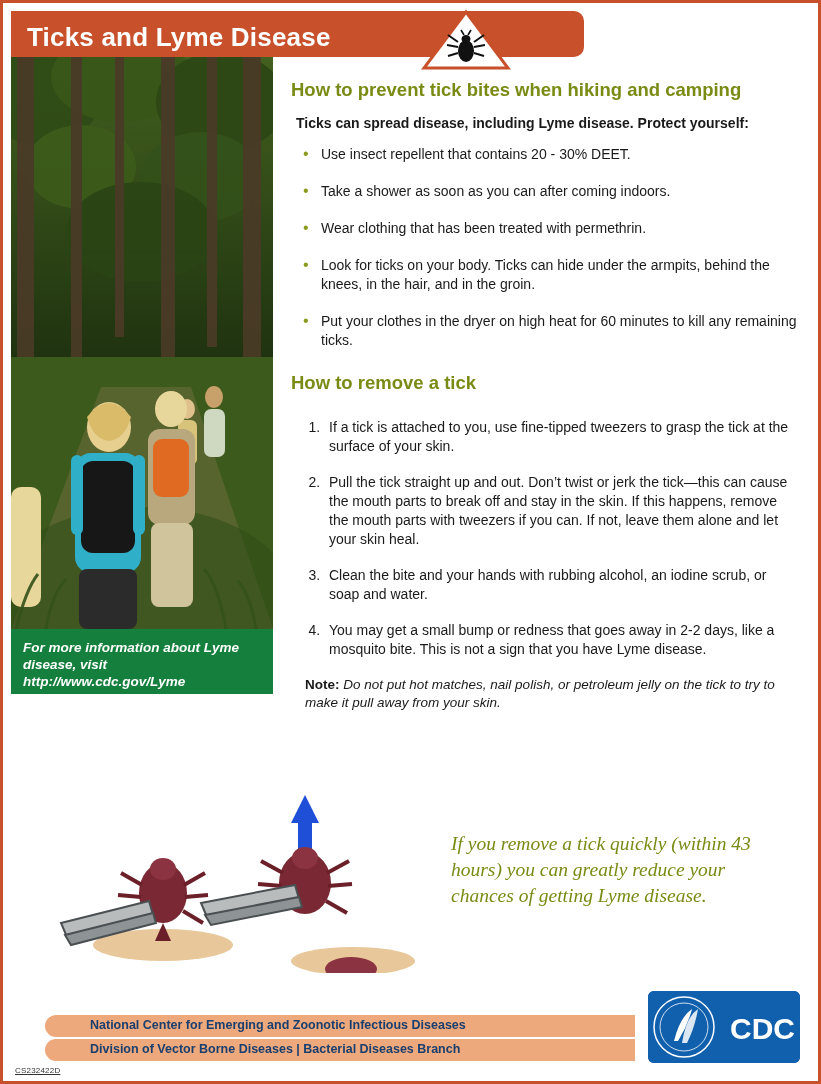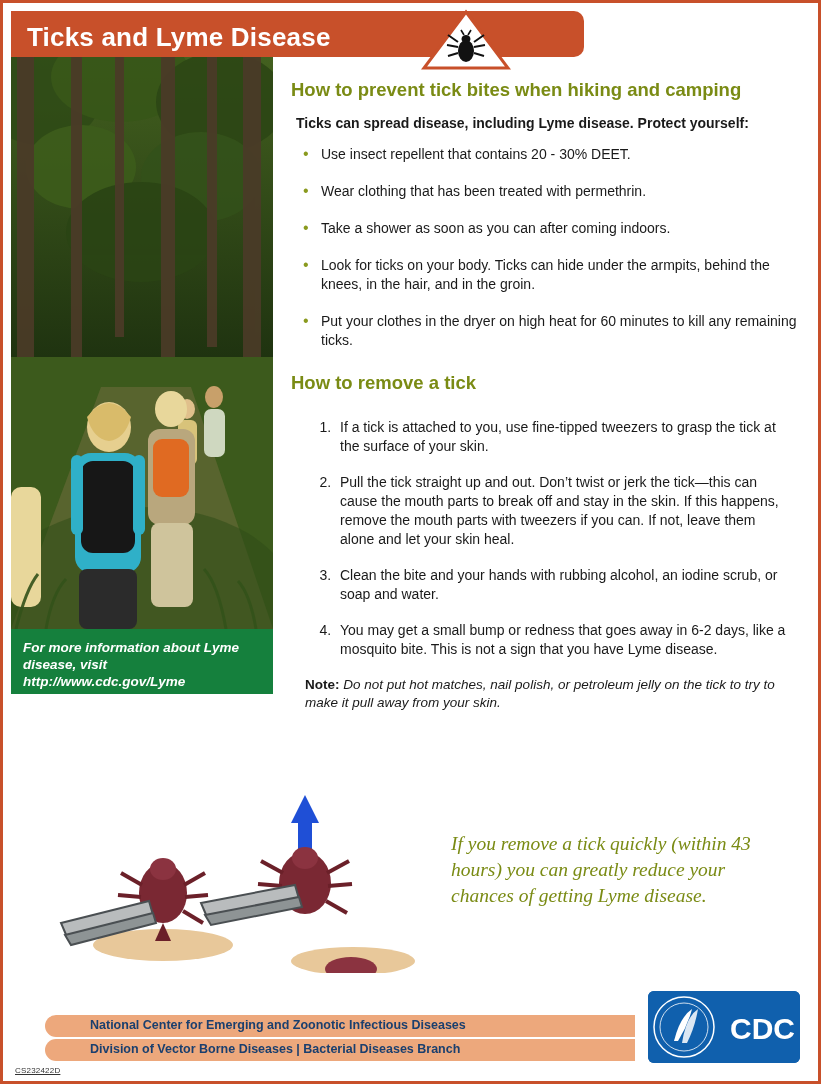--- a/index.html
+++ b/index.html
@@ -120,21 +120,21 @@
   }
   ul.bullets li:before {
     content: "•";
     position: absolute;
     left: 12px;
     top: -1px;
     color: #8A9A1E;
     font-size: 16px;
   }
   ol.steps {
-    margin: 16px;
+    margin: 5px;
     padding: 0 0 0 28px;
     list-style-position: outside;
   }
   ol.steps li {
     margin-bottom: 17px;
     font-size: 14px;
     line-height: 19px;
     color: #1a1a1a;
     padding-left: 5px;
   }
@@ -318,33 +318,33 @@
     <p>For more information about Lyme disease, visit http://www.cdc.gov/Lyme</p>
   </div>
 
   <div class="content">
 
     <h2 class="section">How to prevent tick bites when hiking and camping</h2>
     <p class="lead">Ticks can spread disease, including Lyme disease. Protect yourself:</p>
 
     <ul class="bullets">
       <li>Use insect repellent that contains 20 - 30% DEET.</li>
+      <li>Take a shower as soon as you can after coming indoors.</li>
       <li>Wear clothing that has been treated with permethrin.</li>
-      <li>Take a shower as soon as you can after coming indoors.</li>
       <li>Look for ticks on your body. Ticks can hide under the armpits, behind the knees, in the hair, and in the groin.</li>
       <li>Put your clothes in the dryer on high heat for 60 minutes to kill any remaining ticks.</li>
     </ul>
 
     <h2 class="section second">How to remove a tick</h2>
 
     <ol class="steps">
       <li>If a tick is attached to you, use fine-tipped tweezers to grasp the tick at the surface of your skin.</li>
       <li>Pull the tick straight up and out. Don’t twist or jerk the tick—this can cause the mouth parts to break off and stay in the skin. If this happens, remove the mouth parts with tweezers if you can.  If not, leave them alone and let your skin heal.</li>
       <li>Clean the bite and your hands with rubbing alcohol, an iodine scrub, or soap and water.</li>
-      <li>You may get a small bump or redness that goes away in 6-2 days, like a mosquito bite.  This is not a sign that you have Lyme disease.</li>
+      <li>You may get a small bump or redness that goes away in 2-2 days, like a mosquito bite.  This is not a sign that you have Lyme disease.</li>
     </ol>
 
     <p class="note">
       <span class="note-label">Note:</span>
       <span class="note-text">Do not put hot matches, nail polish, or petroleum jelly on the tick to try to make it pull away from your skin.</span>
     </p>
   </div>
 
   <div class="illustration">
     <svg width="400" height="200" viewBox="0 0 400 200">

